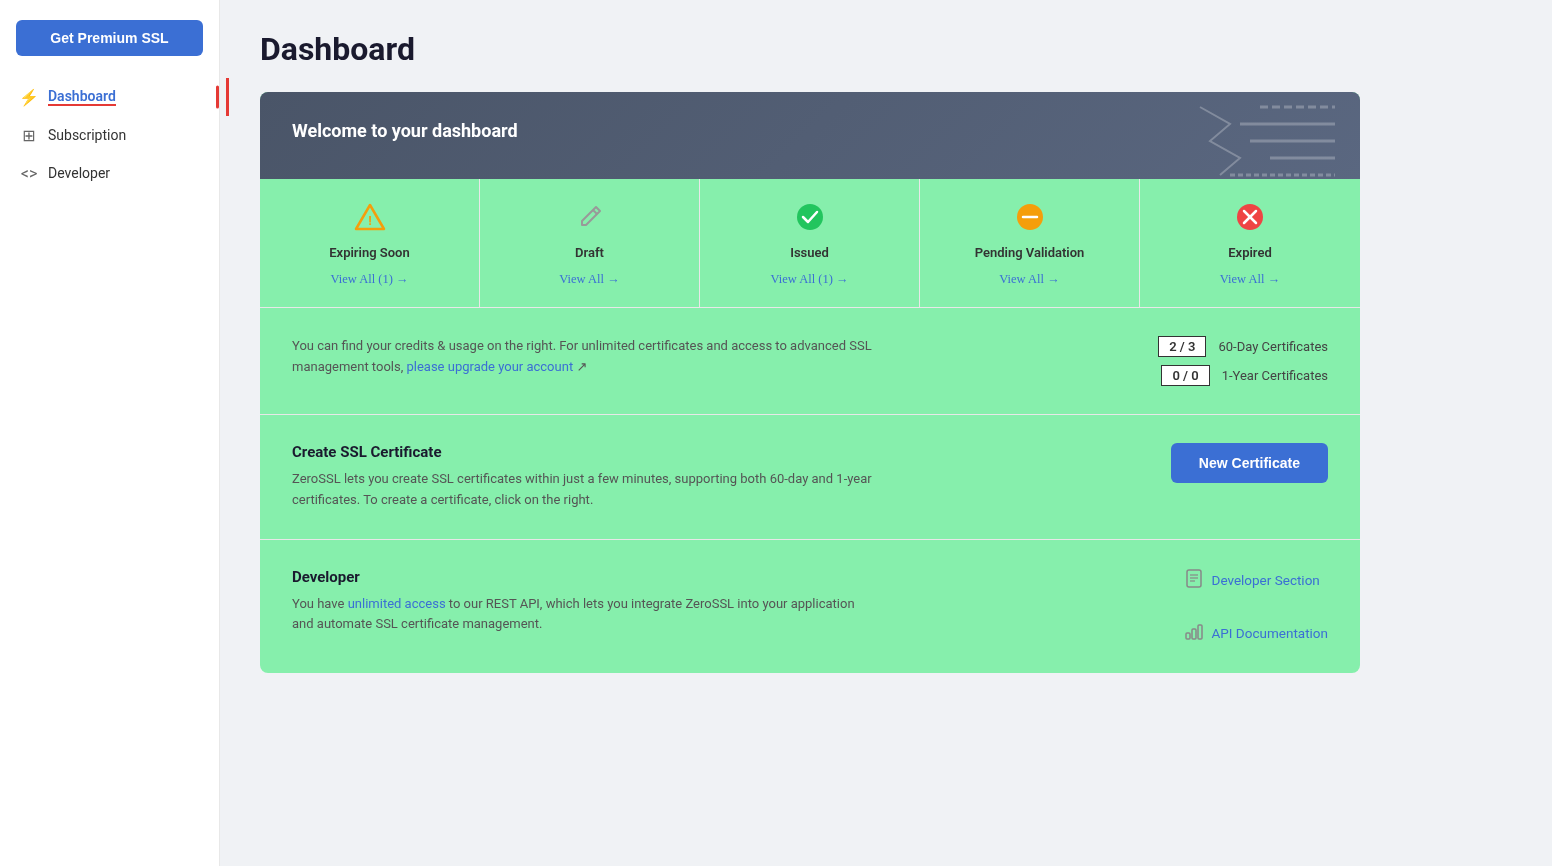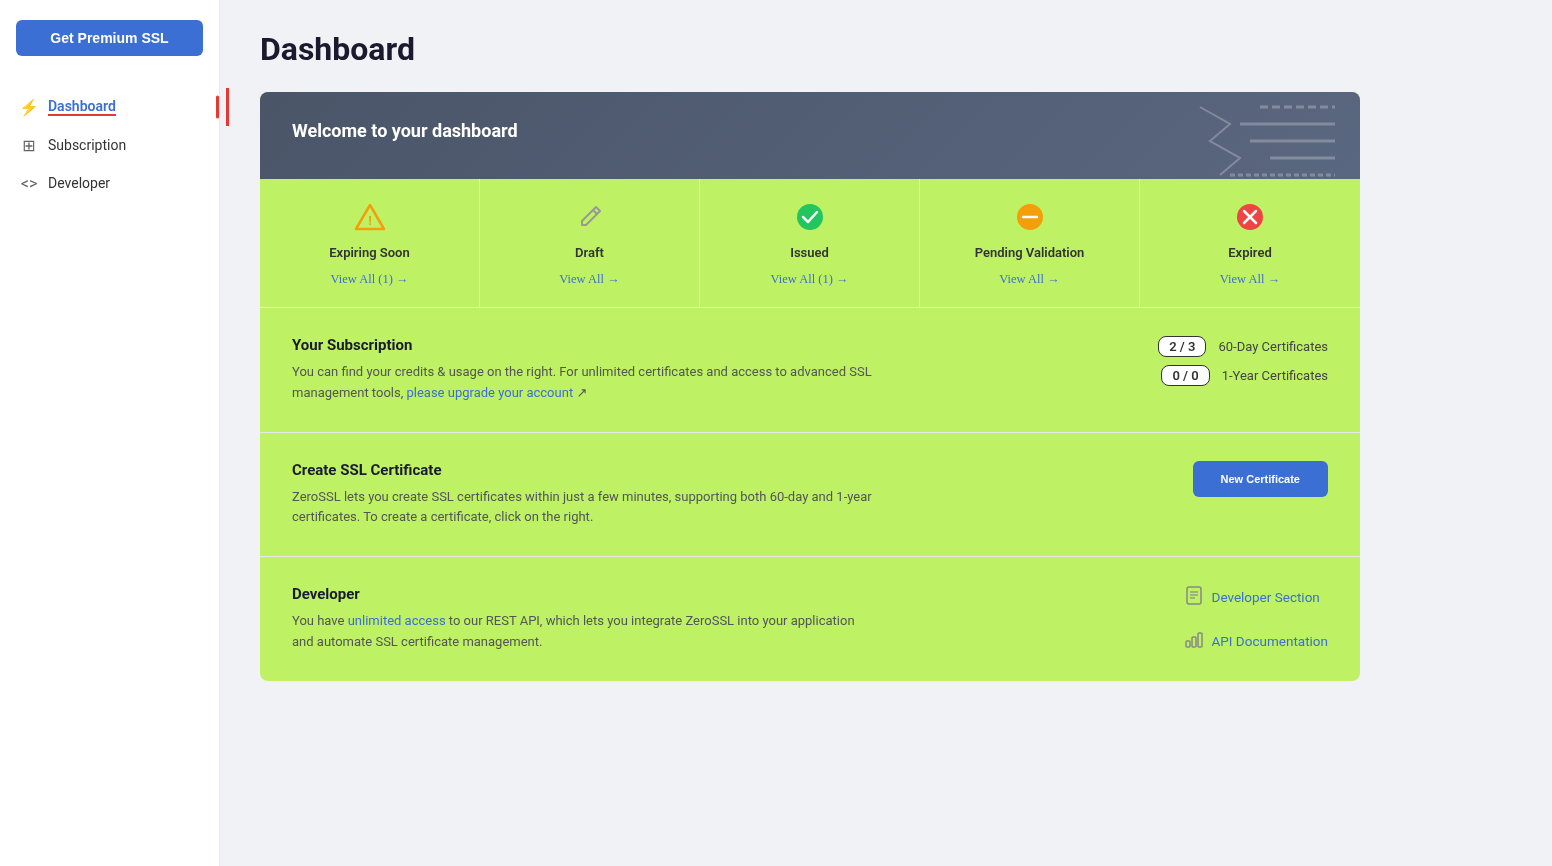--- a/index.html
+++ b/index.html
@@ -10,21 +10,21 @@
       min-height: 100vh;
     }
 
     
     .sidebar {
       width: 220px;
       background: #fff;
       padding: 20px 0;
       display: flex;
       flex-direction: column;
-      gap: 12px;
+      gap: 2px;
       border-right: 1px solid #e8e8e8;
       flex-shrink: 0;
     }
     .sidebar-top {
       padding: 0 16px 20px 16px;
     }
     .get-premium-btn {
       background: #3b6fd4;
       color: #fff;
       border: none;
@@ -92,21 +92,21 @@
     }
     .page-title {
       font-size: 32px;
       font-weight: 700;
       color: #1a1a2e;
       margin-bottom: 24px;
     }
 
     
     .dashboard-content {
-      background: #bef264;
+      background: #86efac;
       border-radius: 8px;
       overflow: hidden;
       max-width: 1100px;
     }
 
     
     .welcome-banner {
       background: #4a5568;
       background: linear-gradient(135deg, #4a5568 0%, #5a6780 100%);
       padding: 28px 32px;
@@ -204,45 +204,45 @@
     
     .credit-row {
       display: flex;
       align-items: center;
       gap: 12px;
       font-size: 13px;
       color: #444;
     }
     .credit-badge {
       border: 1.5px solid #333;
-      border-radius: 8px;
+      border-radius: 0;
       padding: 2px 10px;
       font-size: 13px;
       font-weight: 600;
       color: #333;
       background: #fff;
     }
 
     
     .new-cert-btn {
       background: #3b6fd4;
       color: #fff;
       border: none;
       border-radius: 6px;
       padding: 12px 28px;
-      font-size: 11px;
+      font-size: 14px;
       font-weight: 600;
       cursor: pointer;
     }
 
     
     .dev-links {
       display: flex;
       flex-direction: column;
-      gap: 20px;
+      gap: 29px;
       align-items: flex-start;
     }
     .dev-link {
       display: flex;
       align-items: center;
       gap: 8px;
       font-size: 13.5px;
       color: #3b6fd4;
       text-decoration: none;
       cursor: pointer;
@@ -382,21 +382,20 @@
           </svg>
         </div>
         <div class="stat-label">Expired</div>
         <a class="stat-link">View All →</a>
       </div>
 
     </div>
 
     <div class="section-row">
       <div class="section-text">
-        <h3>Your Subscription</h3>
         <p>
           <span>You can find your credits &amp; usage on the right. For unlimited certificates and access to advanced SSL management tools,</span>
           <a>please upgrade your account</a>
           <span> ↗</span>
         </p>
       </div>
       <div class="section-right">
         <div class="credit-row">
           <span class="credit-badge">2 / 3</span>
           <span>60-Day Certificates</span>

